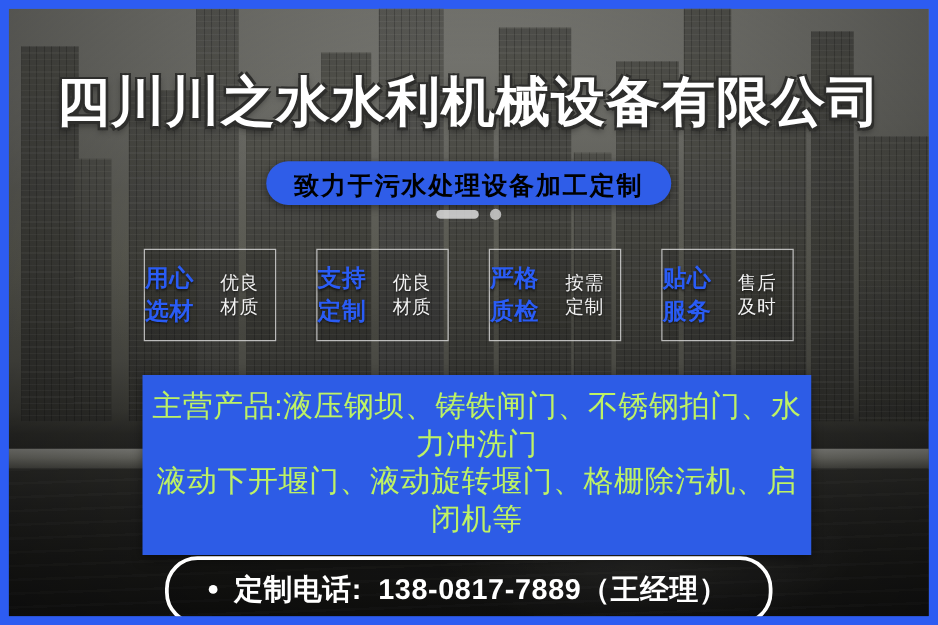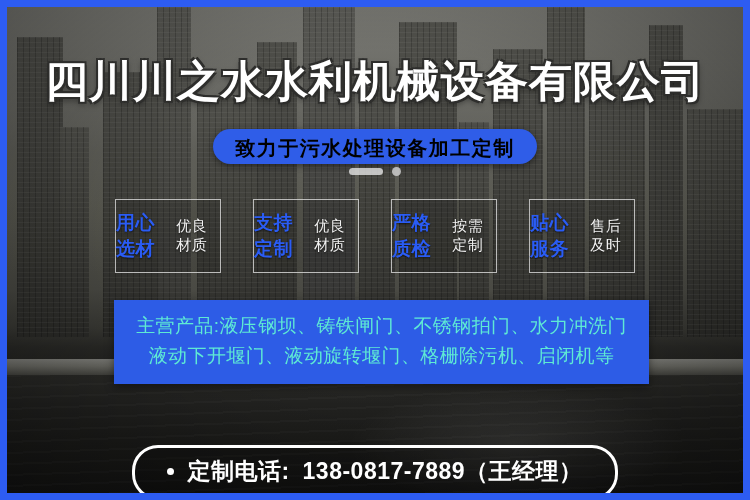--- a/index.html
+++ b/index.html
@@ -122,21 +122,21 @@
 
   .products{
     position:absolute;left:107px;top:293px;width:535px;
     background:#2d5ce6;
     box-shadow:0 3px 9px rgba(0,0,0,.45);
     padding:11px 6px 13px;
     box-sizing:border-box;
     text-align:center;
   }
   .products .p-line{
-    color:#5eead4;font-size:19px;line-height:30px;letter-spacing:.4px;font-weight:400;
+    color:#bef264;font-size:24px;line-height:30px;letter-spacing:.4px;font-weight:400;
   }
 
   .phone-wrap{position:absolute;top:398px;left:0;right:0;text-align:center;}
   .phone{
     display:inline-flex;align-items:center;gap:13px;
     border:3px solid #ffffff;border-radius:26px;
     padding:8px 32px 10px;
     background:rgba(0,0,0,.15);
     margin-top:40px;
   }

